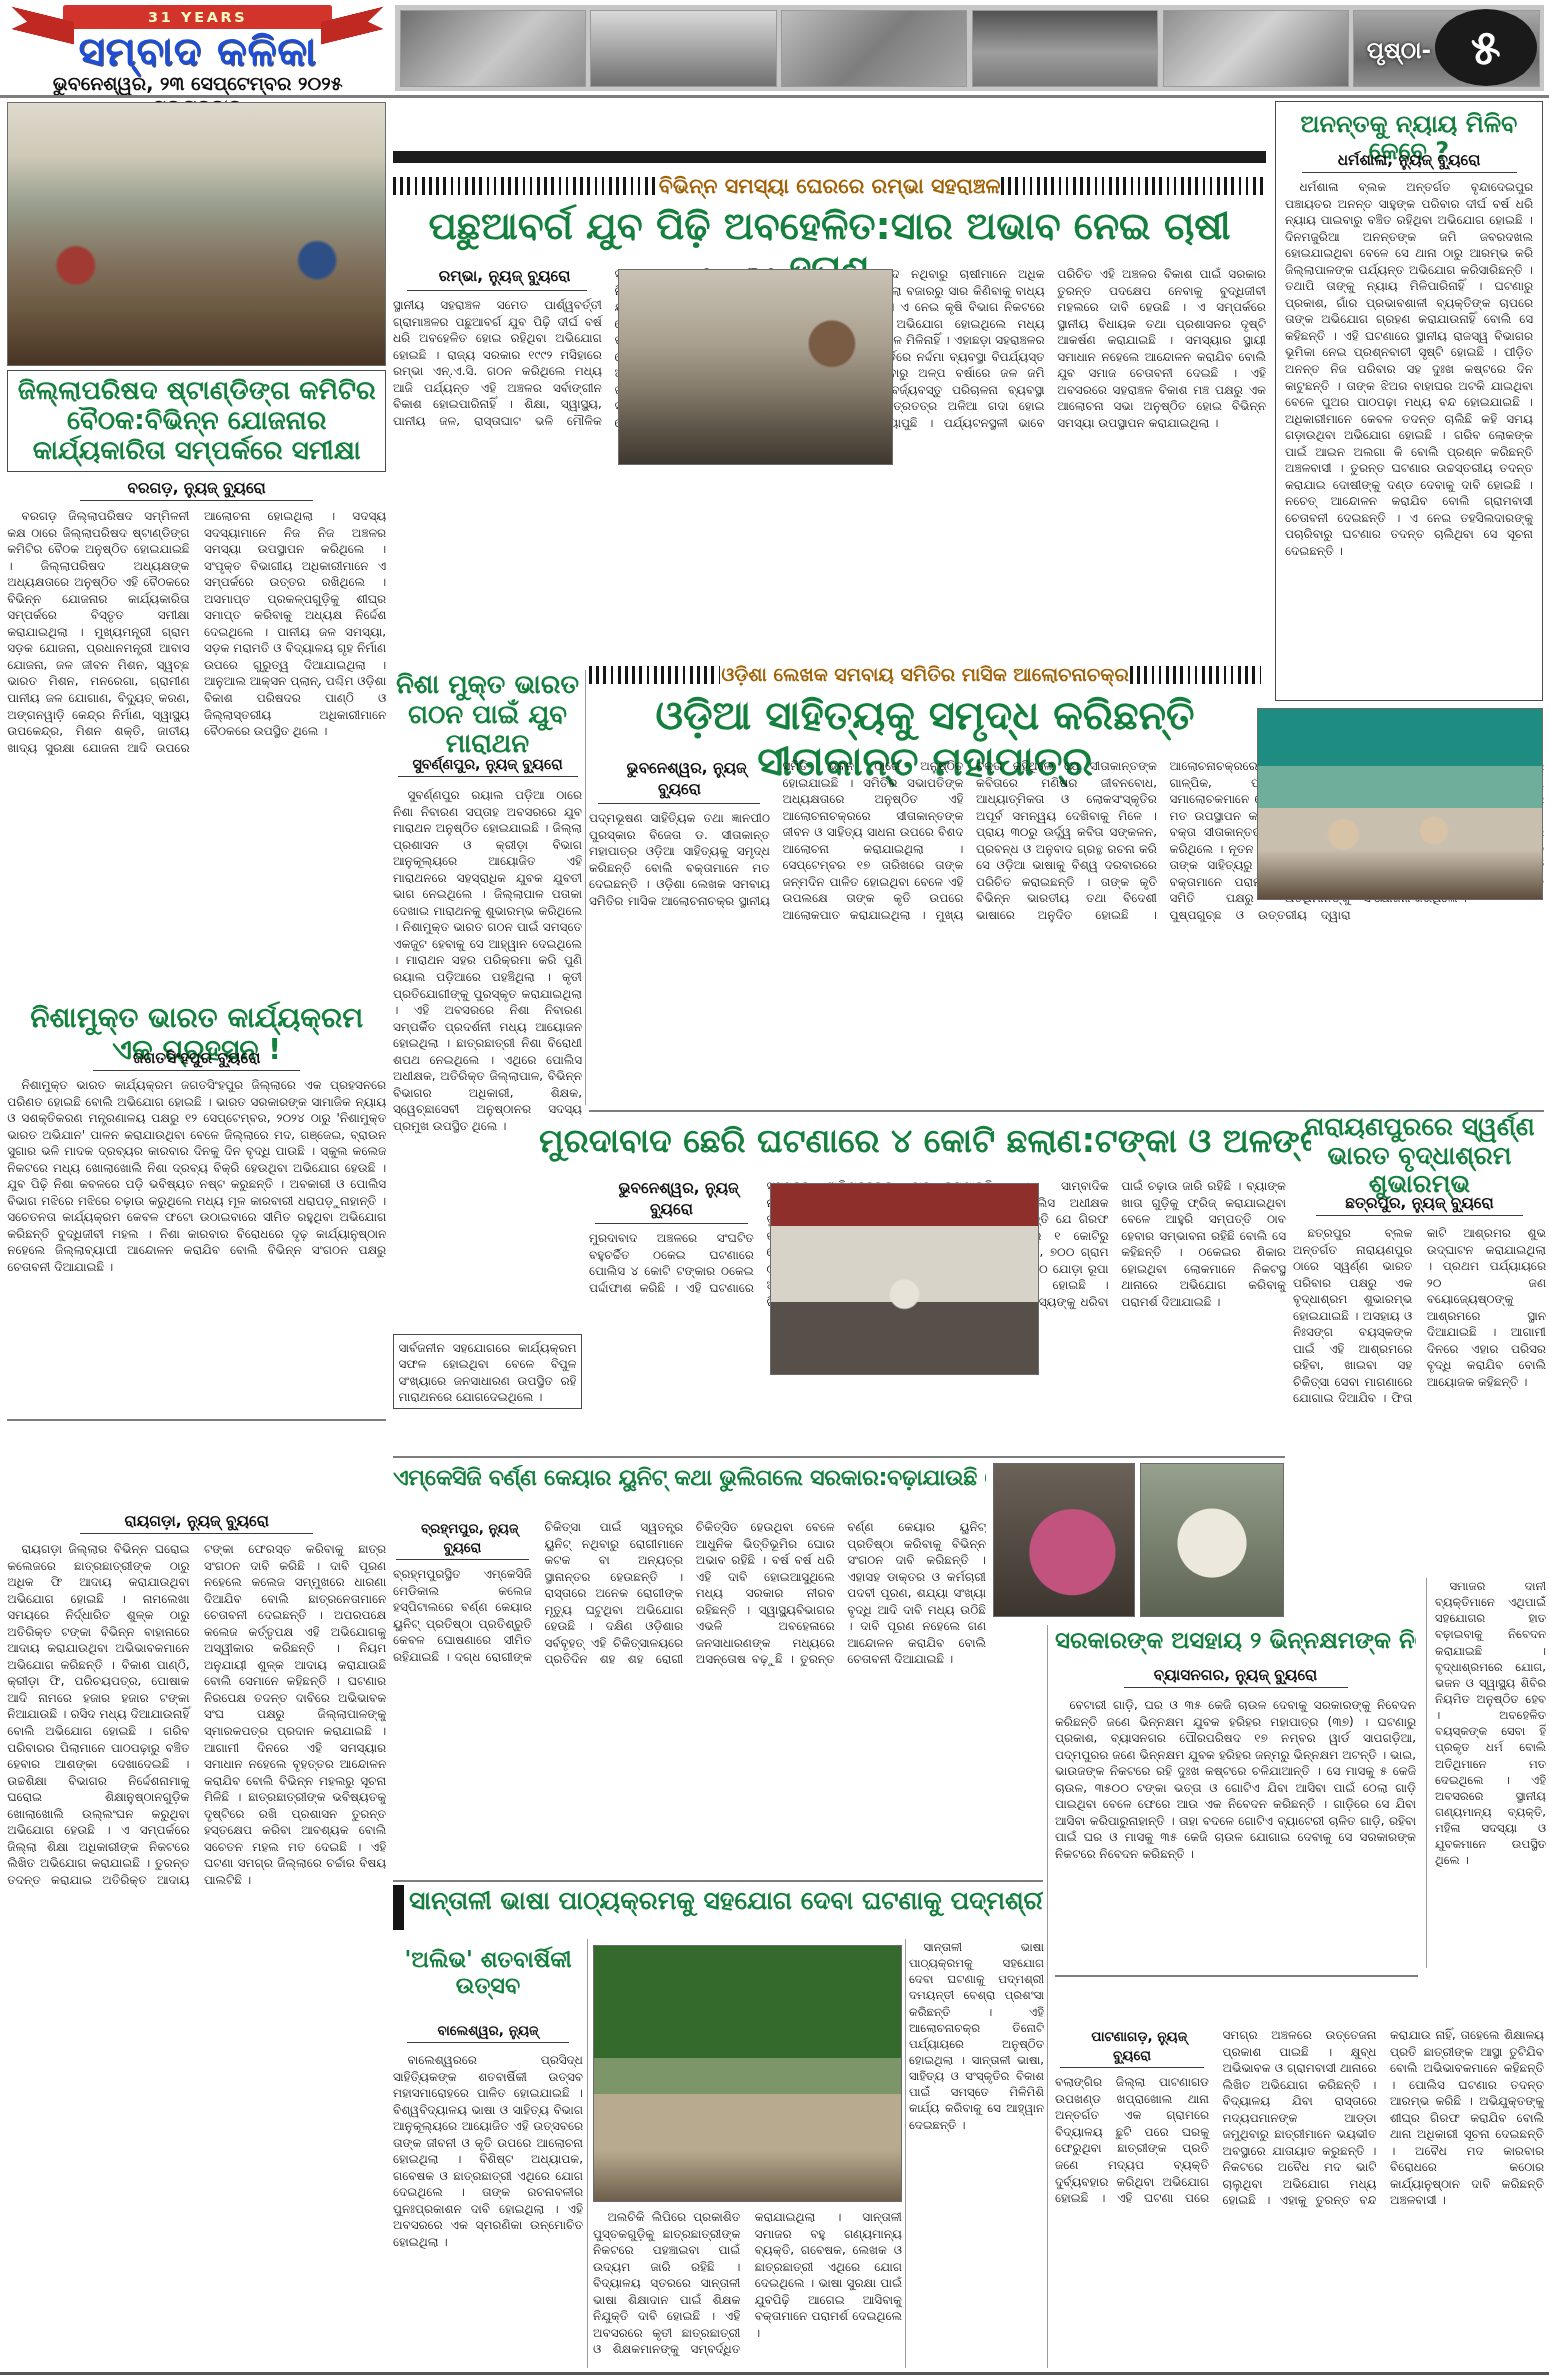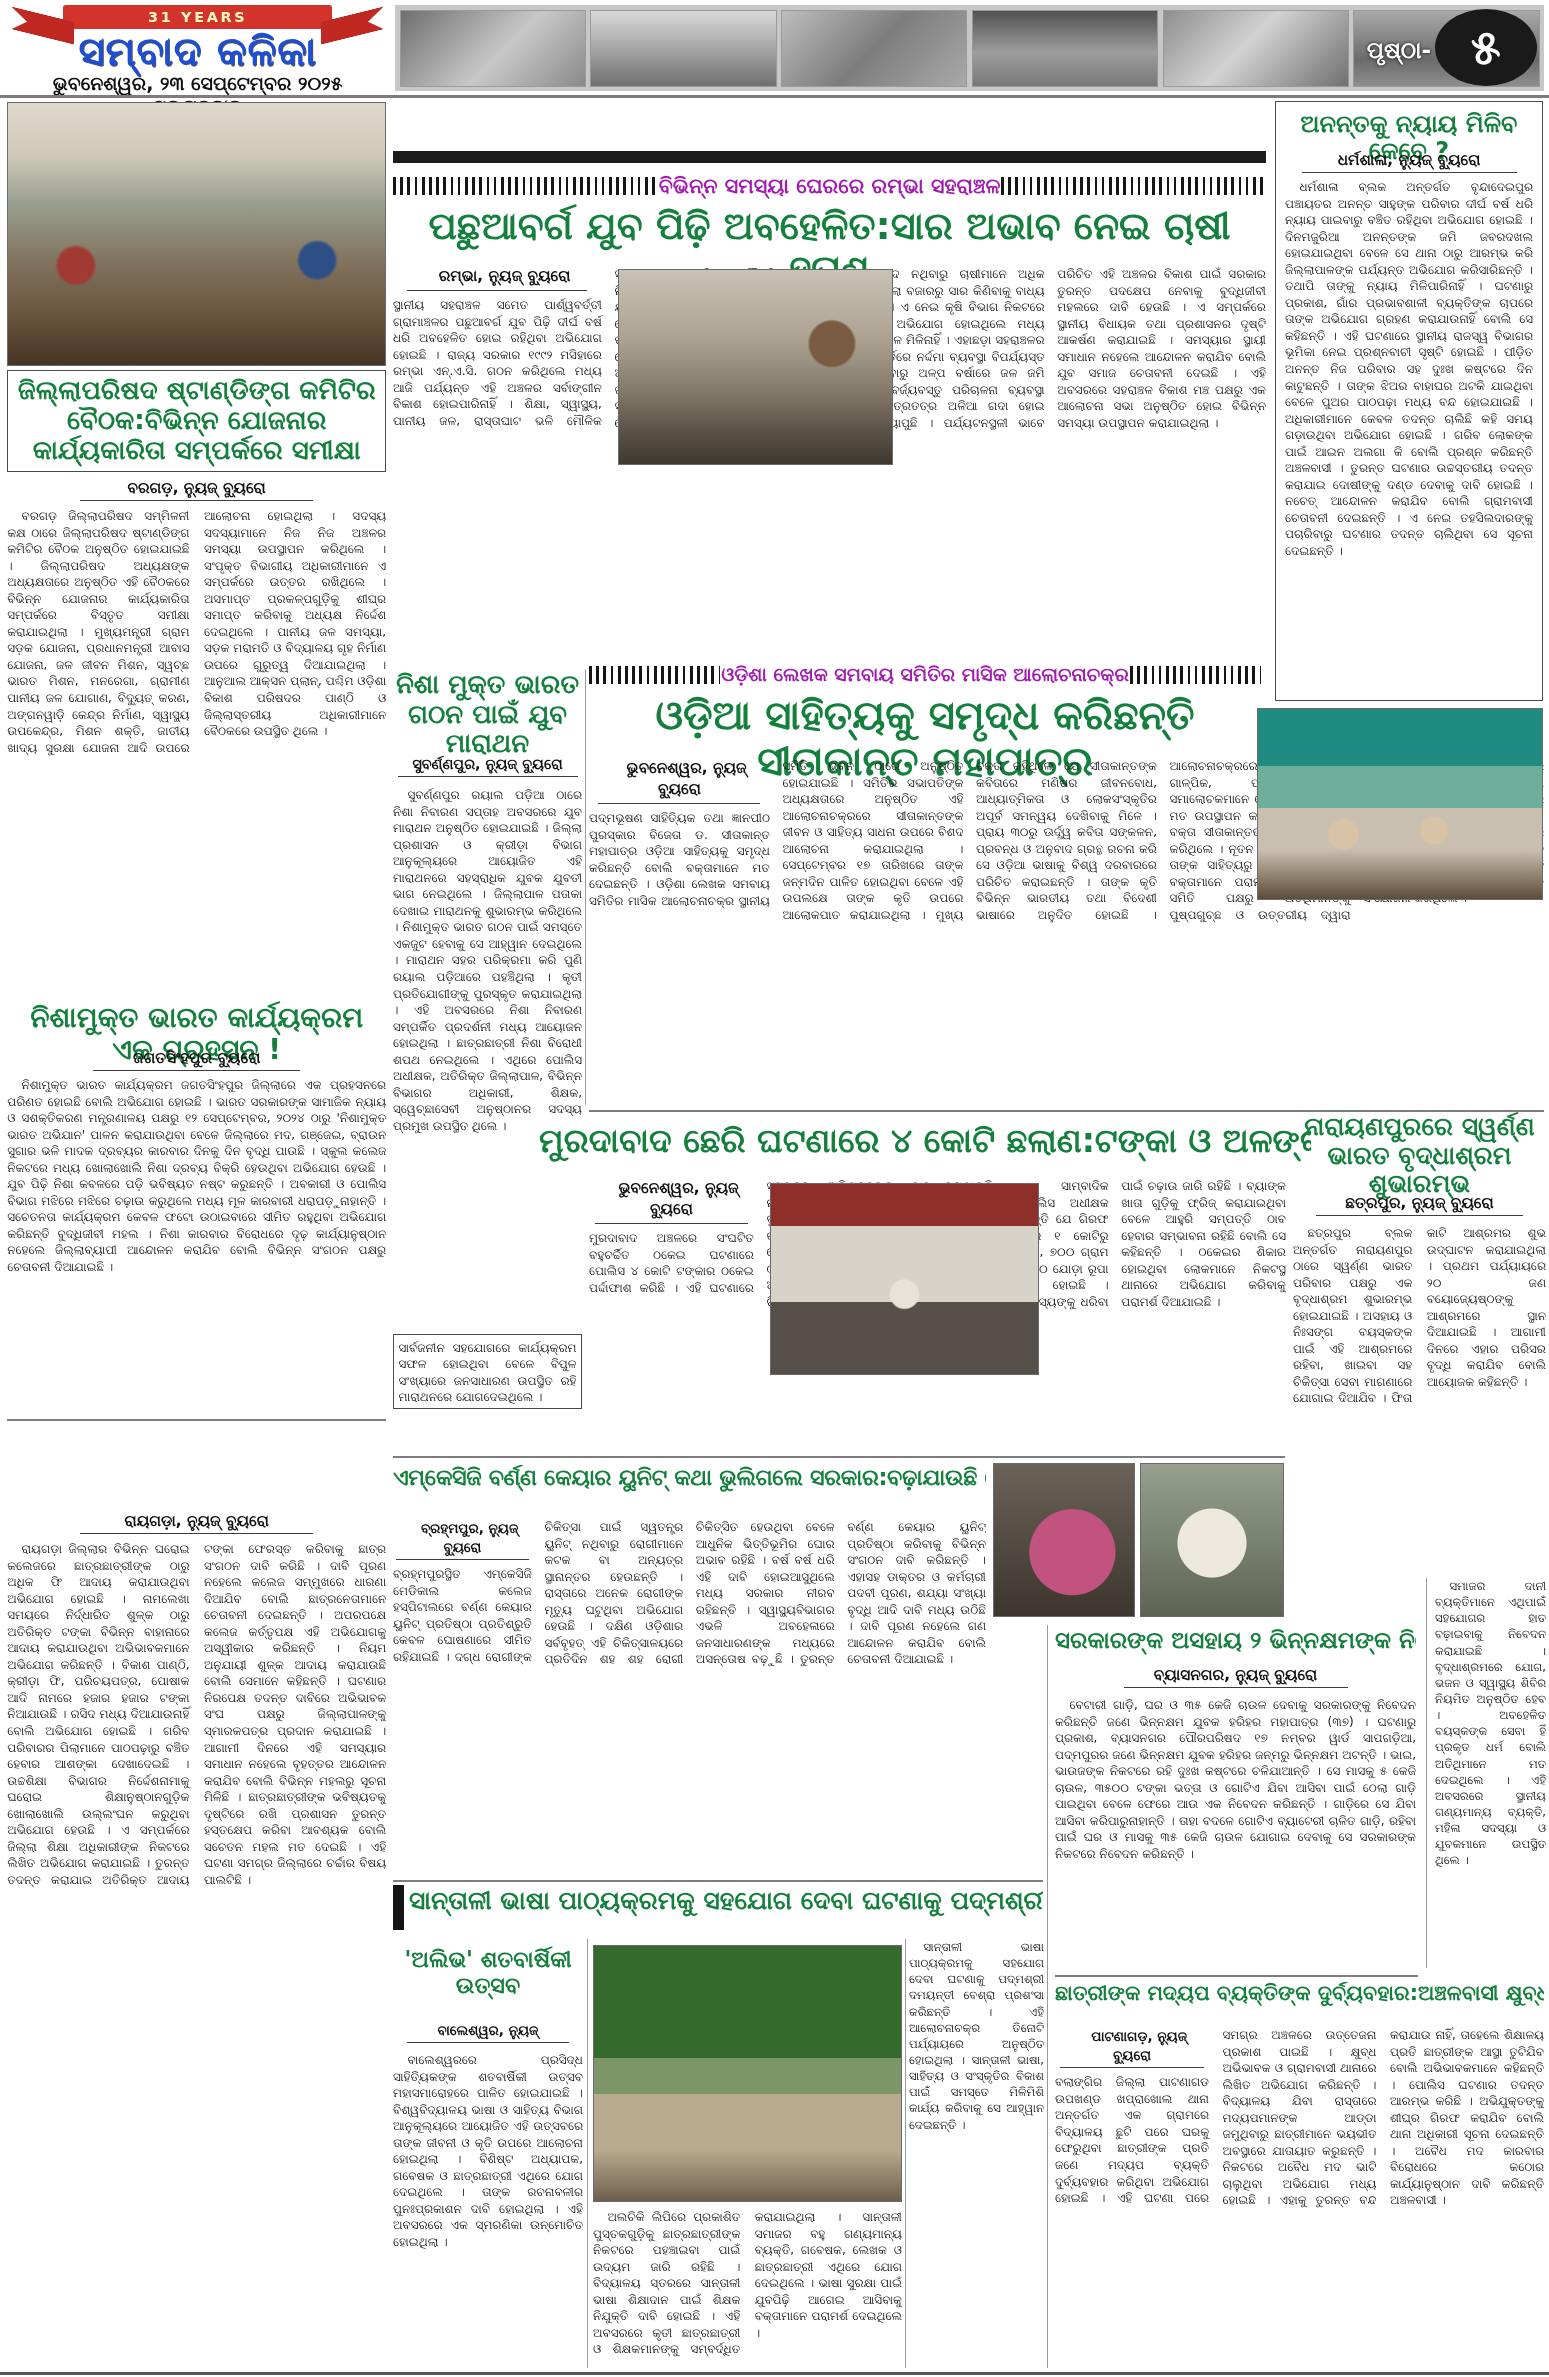--- a/index.html
+++ b/index.html
@@ -12,21 +12,21 @@
   .byline{display:block;font-weight:700;font-size:15.3px;text-align:center;color:#101010;
           border-bottom:1.8px solid #3c3c3c;padding-bottom:2.7px;margin:0 auto 6.3px;width:94%;
           break-inside:avoid}
   .body{font-size:12px;line-height:1.38;text-align:justify;color:#161616;overflow:hidden;
         text-indent:14.4px}
   .cols2{column-count:2;column-gap:14.4px}
   .cols3{column-count:3;column-gap:13.5px}
   .cols4{column-count:4;column-gap:12.6px}
   .cols5{column-count:5;column-gap:12.6px}
   .photo{border:0.9px solid #6b6b6b}
-  .kicker{display:flex;align-items:center;gap:1px;font-weight:700;font-size:20.7px;color:#a21caf}
+  .kicker{display:flex;align-items:center;gap:1px;font-weight:700;font-size:20.7px;color:#a16207}
   .kicker .pipes{flex:1;height:18px;
      background:repeating-linear-gradient(90deg,#161616 0 2.7px,transparent 2.7px 7.2px)}
   .boxed{border:1.8px solid #4a4a4a}
   .hline{background:#7d7d7d}
   .vline{background:#9a9a9a}
   
   .ribbon{position:absolute;left:56px;top:1.8px;width:269px;height:24px;background:#d2342b;
           color:#fef9c3;font-weight:700;font-size:14.4px;letter-spacing:2.7px;text-align:center;
           line-height:24px;border-radius:2.7px}
   .ribbon:before,.ribbon:after{content:"";position:absolute;top:9px;width:63px;height:23px;
@@ -207,21 +207,20 @@
   <div class="abs body" style="left:393px;top:2052px;width:190px;height:314px">ବାଲେଶ୍ୱରରେ ପ୍ରସିଦ୍ଧ ସାହିତ୍ୟିକଙ୍କ ଶତବାର୍ଷିକୀ ଉତ୍ସବ ମହାସମାରୋହରେ ପାଳିତ ହୋଇଯାଇଛି । ବିଶ୍ୱବିଦ୍ୟାଳୟ ଭାଷା ଓ ସାହିତ୍ୟ ବିଭାଗ ଆନୁକୂଲ୍ୟରେ ଆୟୋଜିତ ଏହି ଉତ୍ସବରେ ତାଙ୍କ ଜୀବନୀ ଓ କୃତି ଉପରେ ଆଲୋଚନା ହୋଇଥିଲା । ବିଶିଷ୍ଟ ଅଧ୍ୟାପକ, ଗବେଷକ ଓ ଛାତ୍ରଛାତ୍ରୀ ଏଥିରେ ଯୋଗ ଦେଇଥିଲେ । ତାଙ୍କ ରଚନାବଳୀର ପୁନଃପ୍ରକାଶନ ଦାବି ହୋଇଥିଲା । ଏହି ଅବସରରେ ଏକ ସ୍ମରଣିକା ଉନ୍ମୋଚିତ ହୋଇଥିଲା ।</div>
   <div class="abs vline" style="left:587px;top:1939px;width:0.9px;height:429px"></div>
 
   <div class="abs photo ph-group" style="left:593px;top:1945px;width:309px;height:257px"></div>
   <div class="abs body" style="left:909px;top:1939px;width:135px;height:429px;font-size:11.7px">ସାନ୍ତାଳୀ ଭାଷା ପାଠ୍ୟକ୍ରମକୁ ସହଯୋଗ ଦେବା ଘଟଣାକୁ ପଦ୍ମଶ୍ରୀ ଦମୟନ୍ତୀ ବେଶ୍ରା ପ୍ରଶଂସା କରିଛନ୍ତି । ଏହି ଆଲୋଚନାଚକ୍ର ତିନୋଟି ପର୍ଯ୍ୟାୟରେ ଅନୁଷ୍ଠିତ ହୋଇଥିଲା । ସାନ୍ତାଳୀ ଭାଷା, ସାହିତ୍ୟ ଓ ସଂସ୍କୃତିର ବିକାଶ ପାଇଁ ସମସ୍ତେ ମିଳିମିଶି କାର୍ଯ୍ୟ କରିବାକୁ ସେ ଆହ୍ୱାନ ଦେଇଛନ୍ତି ।</div>
   <div class="abs body cols2" style="left:593px;top:2209px;width:309px;height:158px">ଅଲଚିକି ଲିପିରେ ପ୍ରକାଶିତ ପୁସ୍ତକଗୁଡ଼ିକୁ ଛାତ୍ରଛାତ୍ରୀଙ୍କ ନିକଟରେ ପହଞ୍ଚାଇବା ପାଇଁ ଉଦ୍ୟମ ଜାରି ରହିଛି । ବିଦ୍ୟାଳୟ ସ୍ତରରେ ସାନ୍ତାଳୀ ଭାଷା ଶିକ୍ଷାଦାନ ପାଇଁ ଶିକ୍ଷକ ନିଯୁକ୍ତି ଦାବି ହୋଇଛି । ଏହି ଅବସରରେ କୃତୀ ଛାତ୍ରଛାତ୍ରୀ ଓ ଶିକ୍ଷକମାନଙ୍କୁ ସମ୍ବର୍ଦ୍ଧିତ କରାଯାଇଥିଲା । ସାନ୍ତାଳୀ ସମାଜର ବହୁ ଗଣ୍ୟମାନ୍ୟ ବ୍ୟକ୍ତି, ଗବେଷକ, ଲେଖକ ଓ ଛାତ୍ରଛାତ୍ରୀ ଏଥିରେ ଯୋଗ ଦେଇଥିଲେ । ଭାଷା ସୁରକ୍ଷା ପାଇଁ ଯୁବପିଢ଼ି ଆଗେଇ ଆସିବାକୁ ବକ୍ତାମାନେ ପରାମର୍ଶ ଦେଇଥିଲେ ।</div>
   <div class="abs vline" style="left:905px;top:1939px;width:0.9px;height:429px"></div>
   <div class="abs vline" style="left:1047px;top:1885px;width:0.9px;height:483px"></div>
 
   <div class="abs hline" style="left:1055px;top:1975px;width:363px;height:1.8px"></div>
-  <div class="abs hl nowrap" style="left:1055px;top:1982px;width:489px;height:40px;font-size:20.7px">ଛାତ୍ରୀଙ୍କ ମଦ୍ୟପ ବ୍ୟକ୍ତିଙ୍କ ଦୁର୍ବ୍ୟବହାର:ଅଞ୍ଚଳବାସୀ କ୍ଷୁବ୍ଧ</div>
   <div class="abs body cols3" style="left:1055px;top:2027px;width:489px;height:341px">
     <span class="byline" style="width:144px;font-size:13.5px">ପାଟଣାଗଡ଼, ନ୍ୟୁଜ୍ ବ୍ୟୁରୋ</span>
     <span>ବଲାଙ୍ଗିର ଜିଲ୍ଲା ପାଟଣାଗଡ ଉପଖଣ୍ଡ ଖପ୍ରାଖୋଲ ଥାନା ଅନ୍ତର୍ଗତ ଏକ ଗ୍ରାମରେ ବିଦ୍ୟାଳୟ ଛୁଟି ପରେ ଘରକୁ ଫେରୁଥିବା ଛାତ୍ରୀଙ୍କ ପ୍ରତି ଜଣେ ମଦ୍ୟପ ବ୍ୟକ୍ତି ଦୁର୍ବ୍ୟବହାର କରିଥିବା ଅଭିଯୋଗ ହୋଇଛି । ଏହି ଘଟଣା ପରେ ସମଗ୍ର ଅଞ୍ଚଳରେ ଉତ୍ତେଜନା ପ୍ରକାଶ ପାଇଛି । କ୍ଷୁବ୍ଧ ଅଭିଭାବକ ଓ ଗ୍ରାମବାସୀ ଥାନାରେ ଲିଖିତ ଅଭିଯୋଗ କରିଛନ୍ତି । ବିଦ୍ୟାଳୟ ଯିବା ରାସ୍ତାରେ ମଦ୍ୟପମାନଙ୍କ ଆଡ୍ଡା ଜମୁଥିବାରୁ ଛାତ୍ରୀମାନେ ଭୟଭୀତ ଅବସ୍ଥାରେ ଯାତାୟାତ କରୁଛନ୍ତି । ନିକଟରେ ଅବୈଧ ମଦ ଭାଟି ଚାଲୁଥିବା ଅଭିଯୋଗ ମଧ୍ୟ ହୋଇଛି । ଏହାକୁ ତୁରନ୍ତ ବନ୍ଦ କରାଯାଉ ନାହିଁ, ତାହେଲେ ଶିକ୍ଷାଳୟ ପ୍ରତି ଛାତ୍ରୀଙ୍କ ଆସ୍ଥା ତୁଟିଯିବ ବୋଲି ଅଭିଭାବକମାନେ କହିଛନ୍ତି । ପୋଲିସ ଘଟଣାର ତଦନ୍ତ ଆରମ୍ଭ କରିଛି । ଅଭିଯୁକ୍ତଙ୍କୁ ଶୀଘ୍ର ଗିରଫ କରାଯିବ ବୋଲି ଥାନା ଅଧିକାରୀ ସୂଚନା ଦେଇଛନ୍ତି । ଅବୈଧ ମଦ କାରବାର ବିରୋଧରେ କଠୋର କାର୍ଯ୍ୟାନୁଷ୍ଠାନ ଦାବି କରିଛନ୍ତି ଅଞ୍ଚଳବାସୀ ।</span>
   </div>
 
   <div class="abs hline" style="left:0;top:2372px;width:1550px;height:2.7px;background:#555"></div>
 </div>
 
 
 </body></html>

